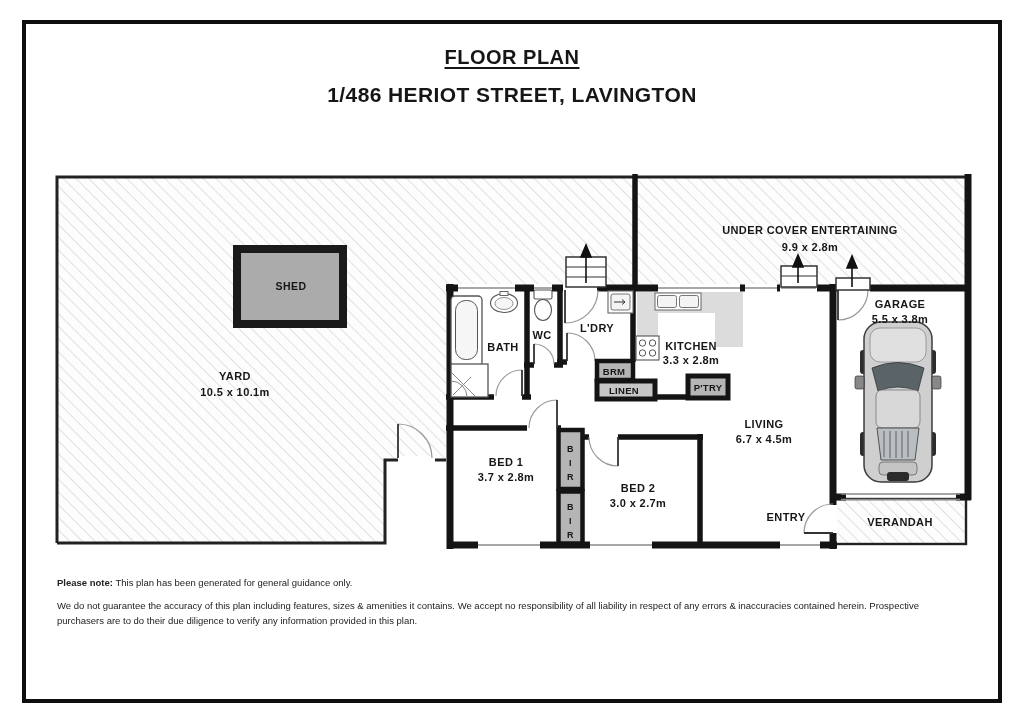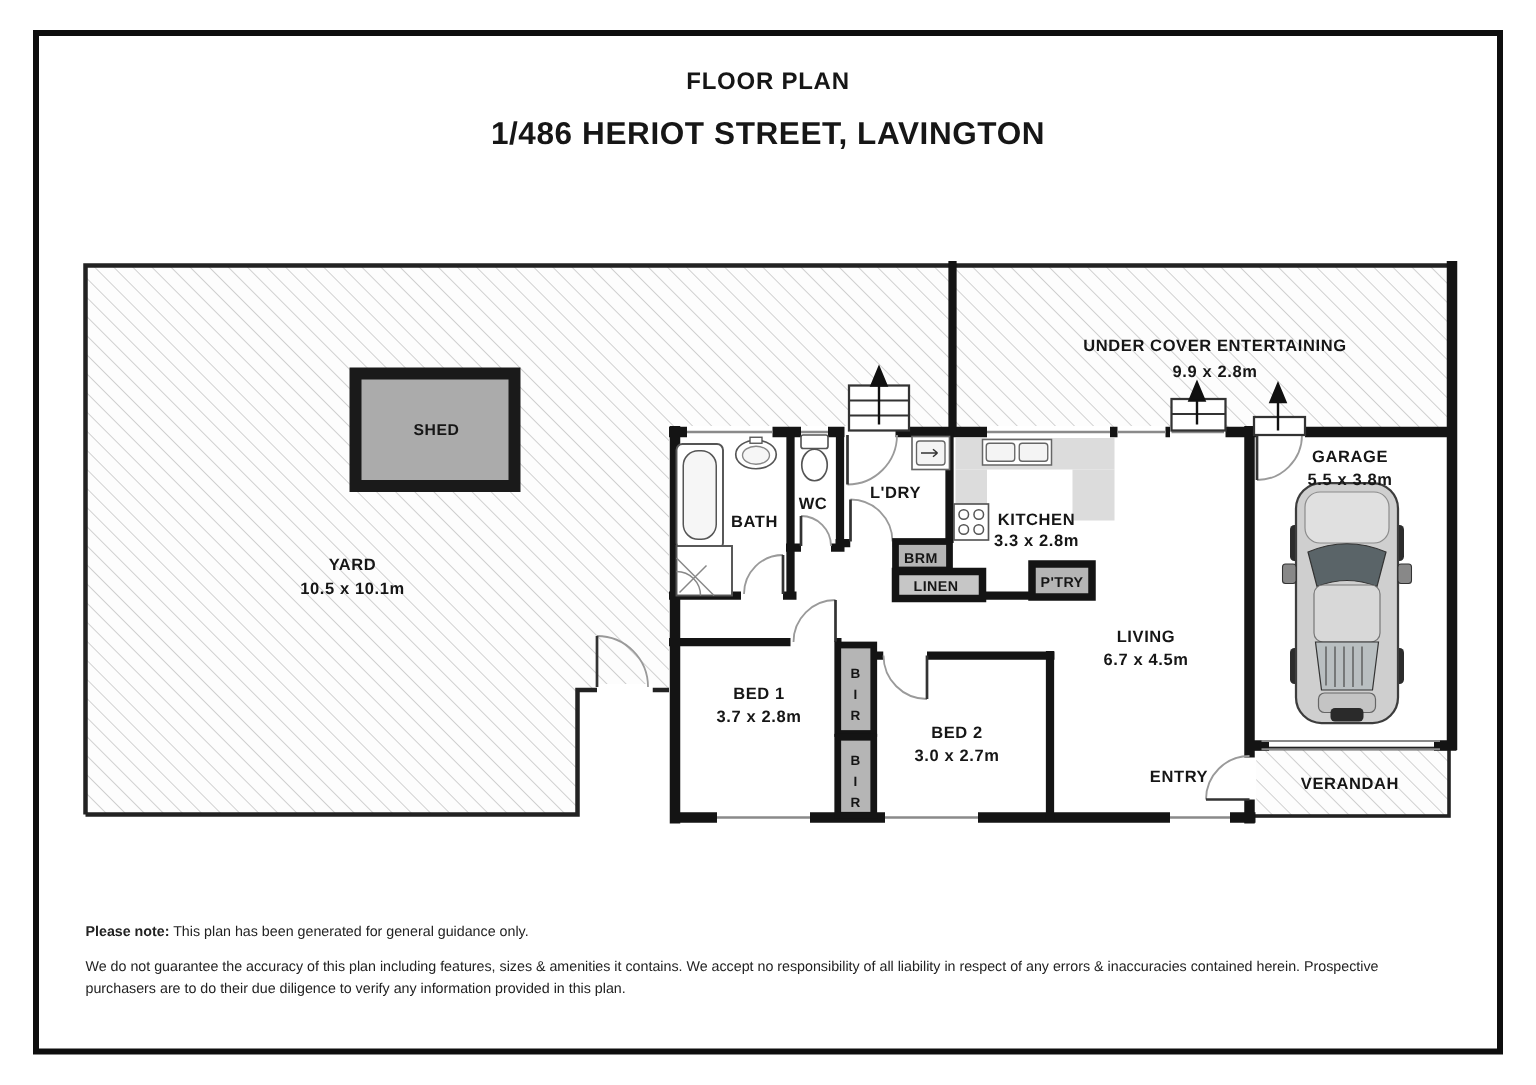--- a/index.html
+++ b/index.html
@@ -1,30 +1,30 @@
 <!DOCTYPE html>
 <html><head>
 <meta charset="utf-8">
 <style>
   html,body{margin:0;padding:0;background:#ffffff;}
   .page{position:relative;width:1024px;height:723px;background:#ffffff;overflow:hidden;
         font-family:"Liberation Sans",sans-serif;color:#161616;}
   .frame{position:absolute;left:22px;top:20px;right:22px;bottom:20px;
          border:4px solid #0e0e0e;pointer-events:none;}
   .header{position:absolute;left:0;top:46px;width:1024px;text-align:center;}
-  .title{font-size:16px;font-weight:bold;letter-spacing:.5px;
-         text-decoration-thickness:2px;text-underline-offset:3px;}
+  .title{font-size:20px;font-weight:bold;letter-spacing:.5px;
+         text-decoration:underline;text-decoration-thickness:2px;text-underline-offset:3px;}
   .address{font-size:21px;font-weight:bold;letter-spacing:.4px;margin-top:14px;}
   svg.plan{position:absolute;left:0;top:0;}
   .rl{font-family:"Liberation Sans",sans-serif;font-weight:bold;font-size:11px;
       fill:#161616;text-anchor:middle;letter-spacing:.4px;}
   .sm{font-size:9.5px;letter-spacing:.3px;}
   .bir{font-size:9px;}
   .shedl{font-size:10.5px;}
-  .footer{position:absolute;left:57px;top:615px;width:893px;font-size:9.5px;
+  .footer{position:absolute;left:57px;top:576px;width:893px;font-size:9.5px;
           line-height:1.5;color:#222;}
   .footer .note{margin-bottom:9px;}
   .footer b{font-weight:bold;}
 </style>
 </head>
 <body>
 
 <div class="page">
 
   <div class="frame"></div>

